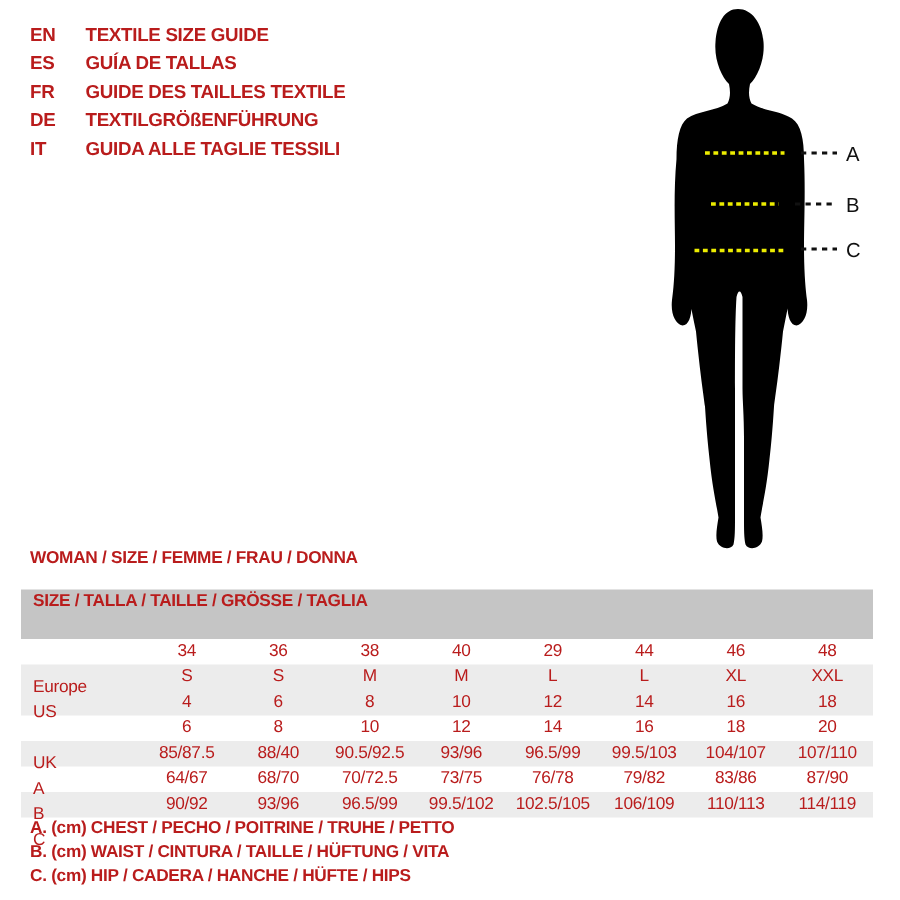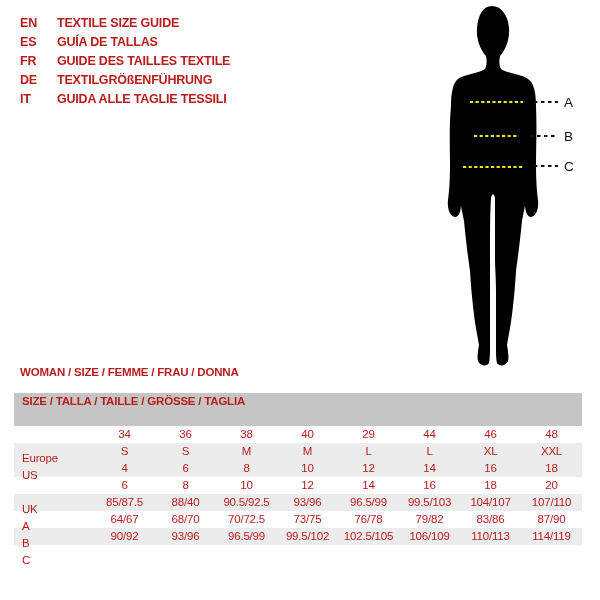--- a/index.html
+++ b/index.html
@@ -163,14 +163,19 @@
           <div class="tcell">96.5/99</div>
           <div class="tcell">99.5/102</div>
           <div class="tcell">102.5/105</div>
           <div class="tcell">106/109</div>
           <div class="tcell">110/113</div>
           <div class="tcell">114/119</div>
         </div>
       </div>
   </div>
 
+  <div class="legend">
+      <div class="legend-line">A. (cm) CHEST / PECHO / POITRINE / TRUHE / PETTO</div>
+      <div class="legend-line">B. (cm) WAIST / CINTURA / TAILLE / HÜFTUNG / VITA</div>
+      <div class="legend-line">C. (cm) HIP / CADERA / HANCHE / HÜFTE / HIPS</div>
+    </div>
 
 </div>
 
 </body></html>

